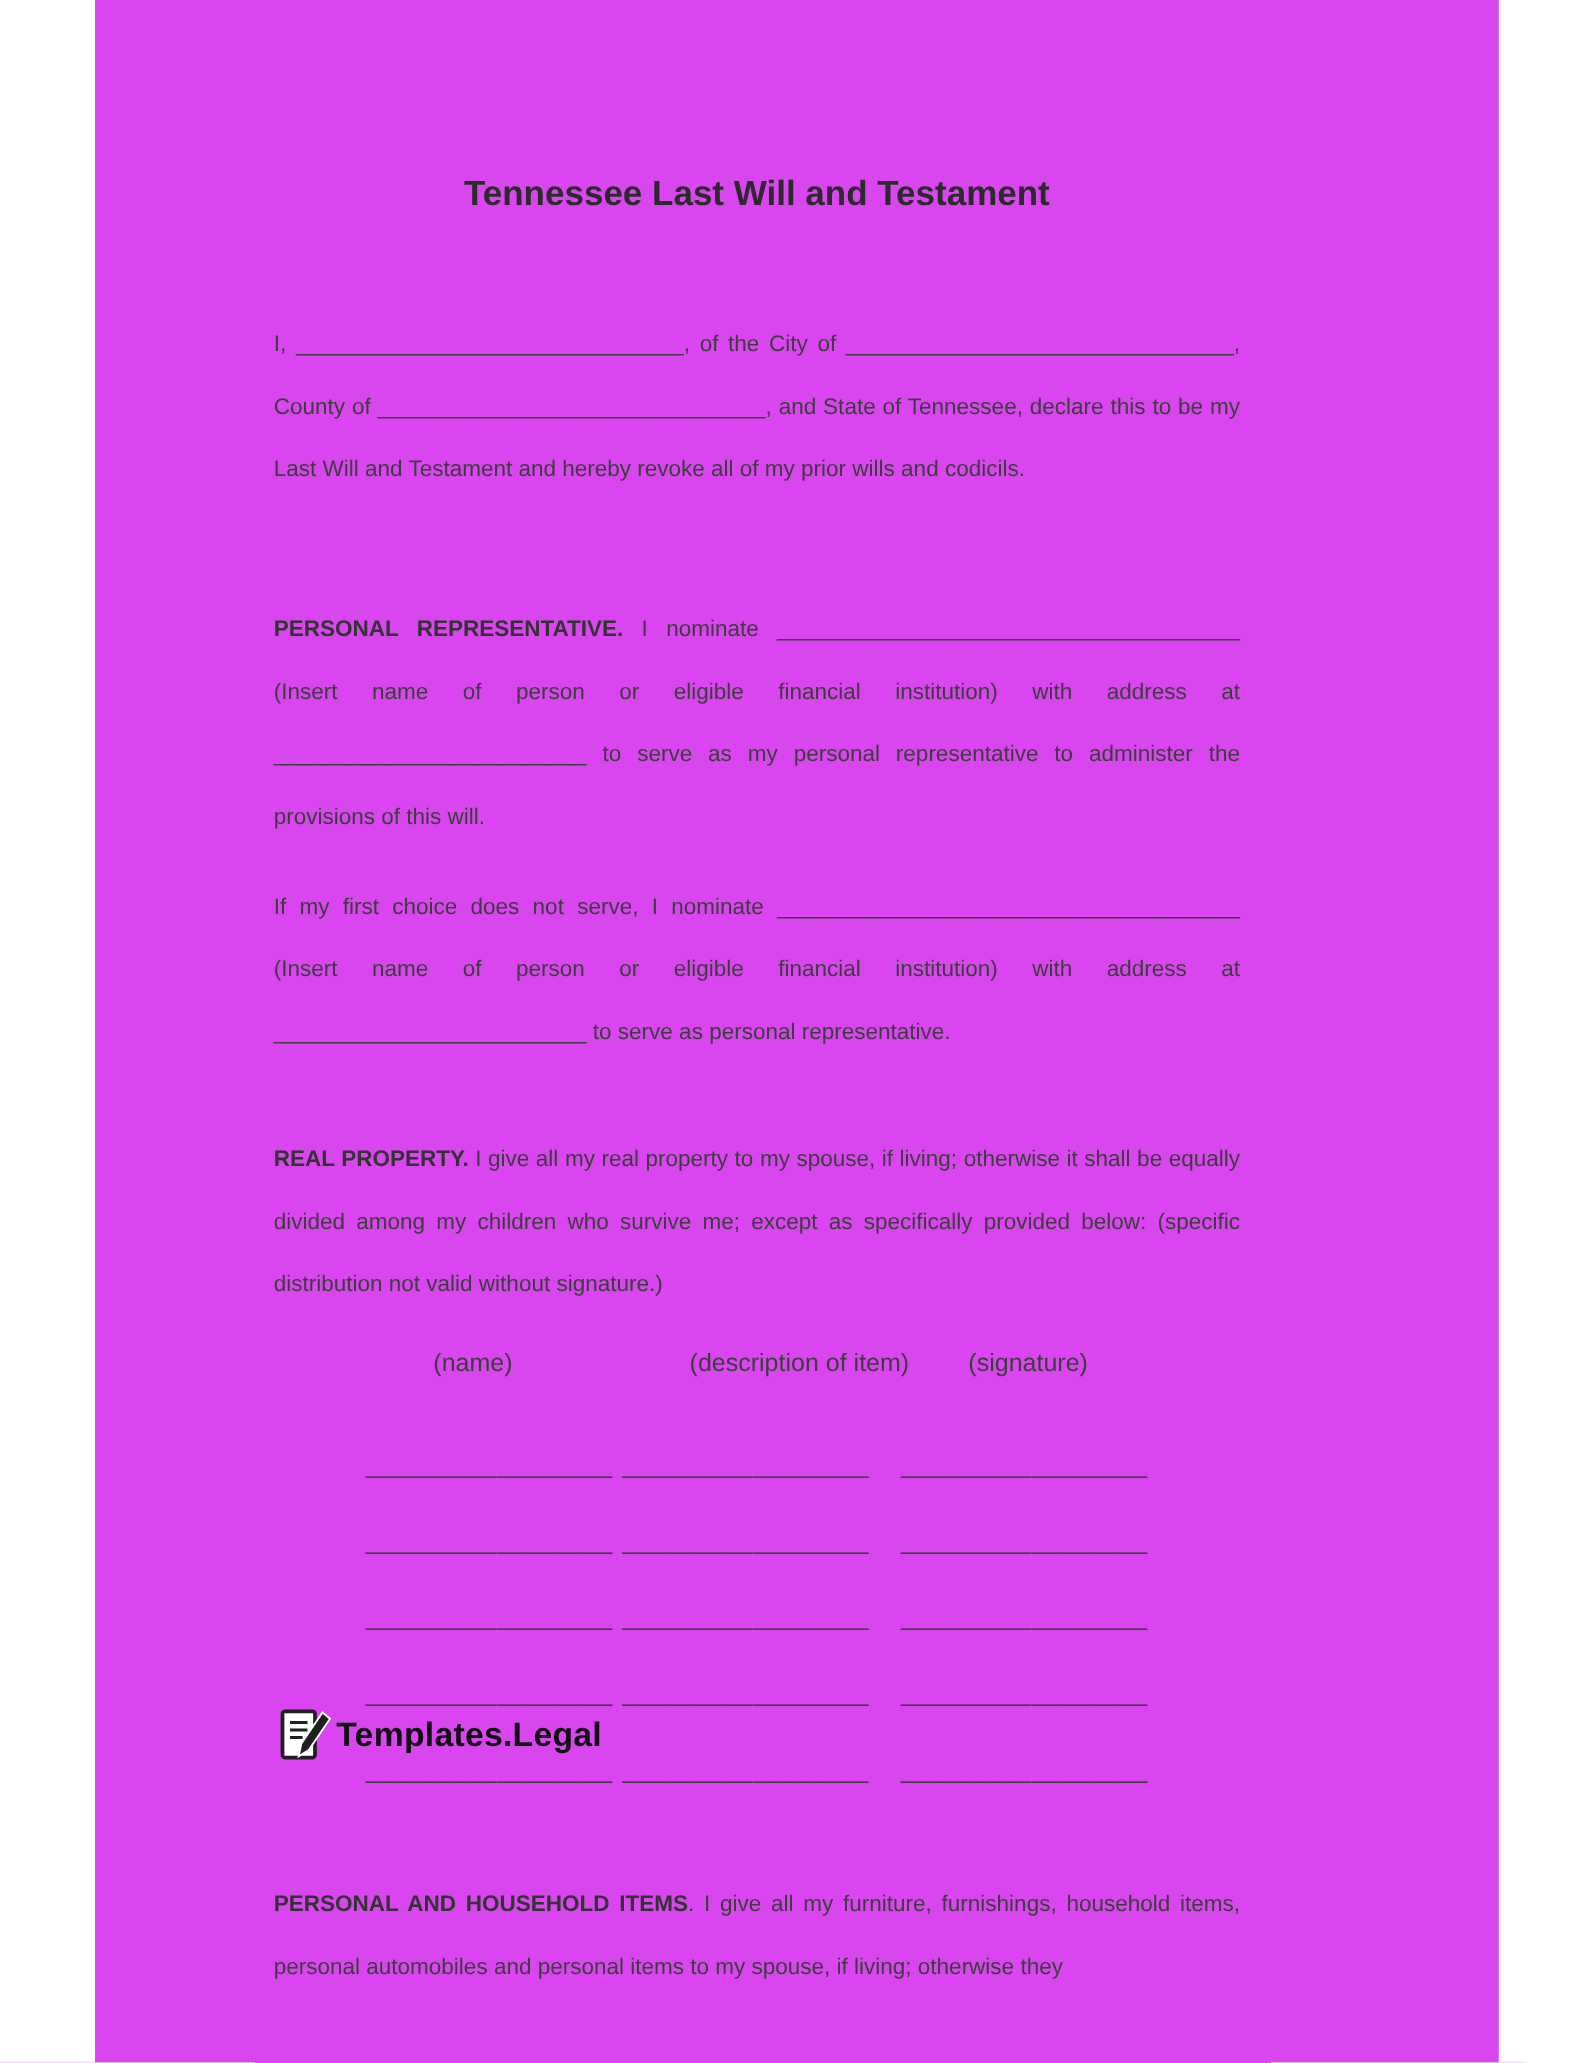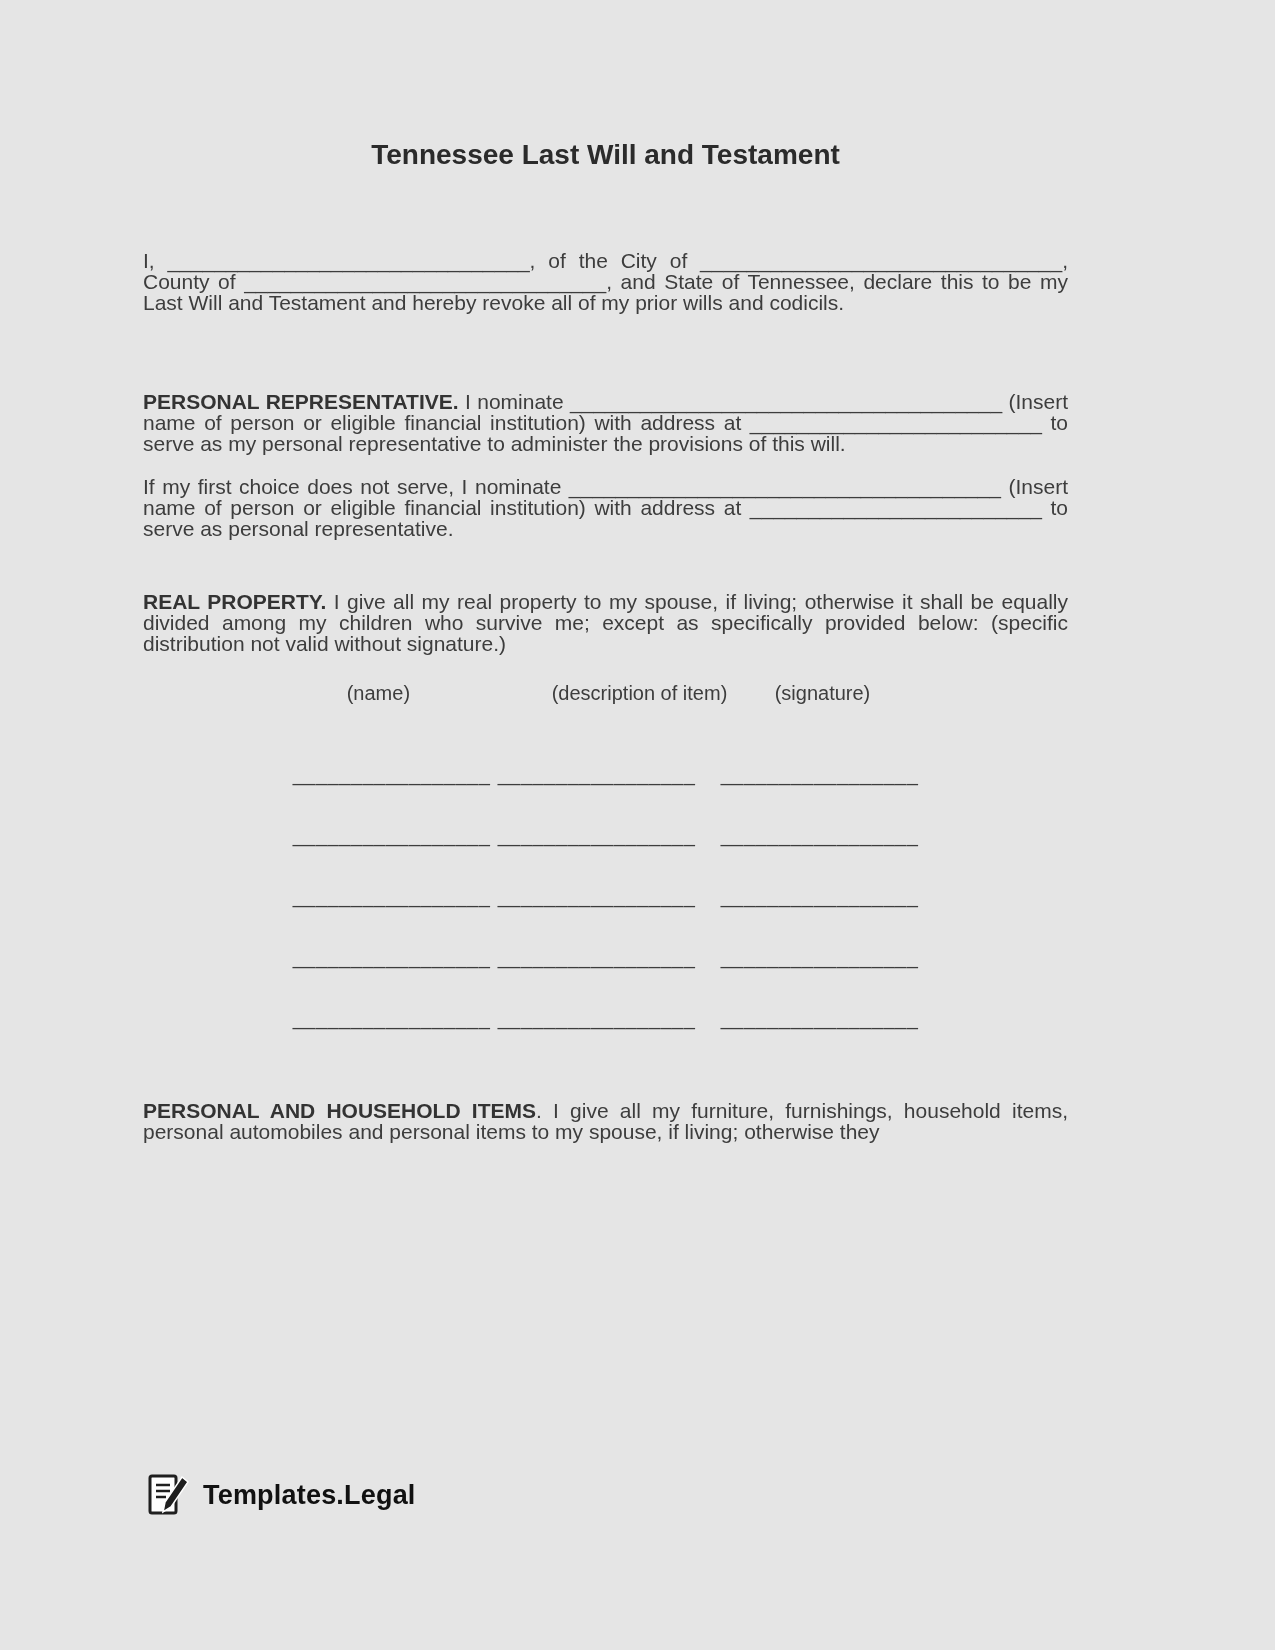--- a/index.html
+++ b/index.html
@@ -1,39 +1,39 @@
 <!DOCTYPE html>
 <html><head>
 <meta charset="utf-8">
 <style>
   html, body { margin: 0; padding: 0; background: #ffffff; }
   .page {
     position: relative;
-    width: 1275px;
+    width: 1123px;
     height: 1650px;
     margin: 0 auto;
-    background: #e5e5e5;
+    background: #d946ef;
     box-sizing: border-box;
     padding: 138px 207px 0 143px;
     font-family: "Liberation Sans", sans-serif;
     color: #3d3d3d;
     overflow: hidden;
   }
   h1.doc-title {
     margin: 0 0 78px 0;
     text-align: center;
     font-size: 28px;
     line-height: 34px;
     font-weight: bold;
     color: #2b2b2b;
   }
   p {
     margin: 0;
-    font-size: 21px;
-    line-height: 21px;
+    font-size: 18px;
+    line-height: 50px;
     text-align: justify;
   }
   p strong { color: #333333; }
   .opening { margin-bottom: 78px; }
   .pr-first { margin-bottom: 22px; }
   .pr-alt { margin-bottom: 52px; }
   .rp-main { margin-bottom: 22px; }
   .rp-intro { margin-bottom: 30px; text-align: left; }
   .cols {
     display: flex;
@@ -43,24 +43,24 @@
   }
   .cols .c1 { width: 205px; flex: 0 0 auto; }
   .cols .c2 { width: 223px; flex: 0 0 auto; }
   .cols .c3 { flex: 0 0 auto; }
   .table-header { padding-left: 6px; margin-bottom: 46px; }
   .blank-row { margin-bottom: 26px; letter-spacing: 0.5px; margin-top: 25px; }
   .ph-section { margin-top: 64px; }
   .footer {
     position: absolute;
     left: 143px;
-    top: 1471px;
+    top: 1364px;
     display: flex;
     align-items: center;
-    gap: 12px;
+    gap: 2px;
     justify-content: flex-end;
   }
   .brand-text {
     font-size: 27px;
     font-weight: bold;
     color: #111111;
     letter-spacing: 0.2px;
   }
   .logo-icon { display: inline-block; width: 48px; height: 48px; }
 </style>

